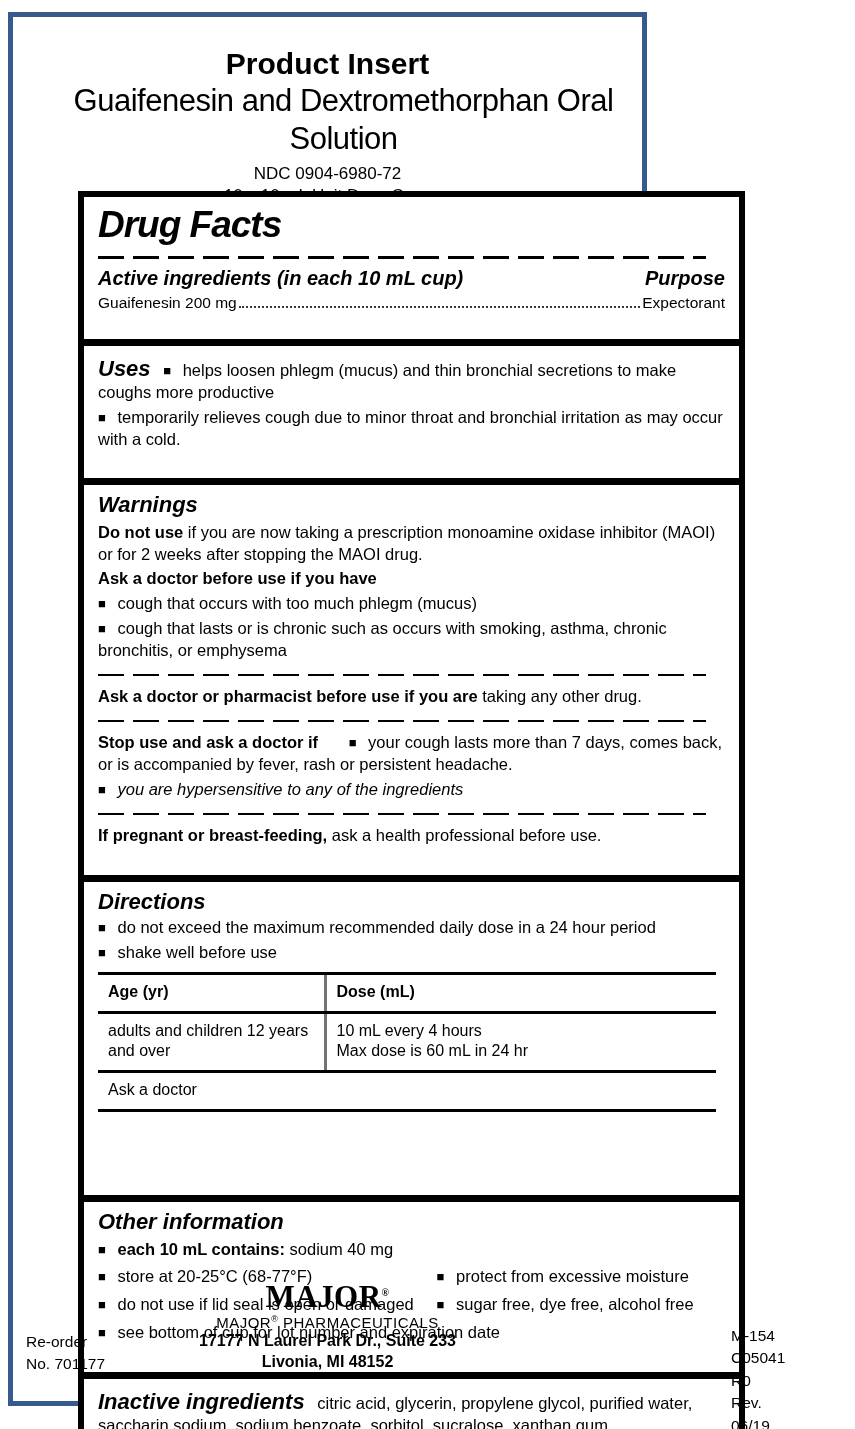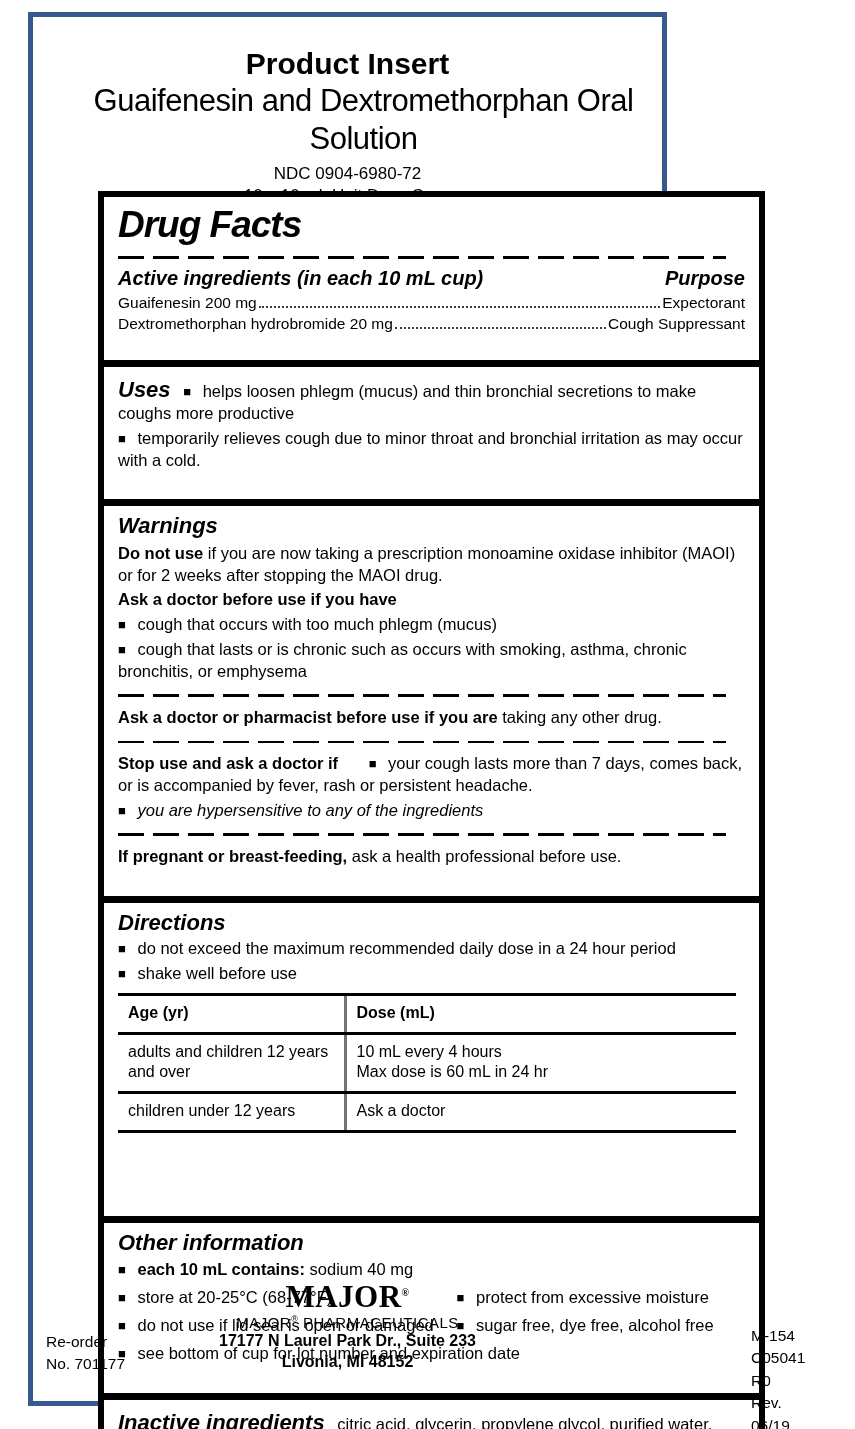--- a/index.html
+++ b/index.html
@@ -6,21 +6,21 @@
   html, body { background: #fff; }
   body {
     font-family: "Liberation Sans", "DejaVu Sans", sans-serif;
     color: #000;
     width: 855px;
     height: 1429px;
     position: relative;
   }
   .blue-frame {
     position: absolute;
-    left: 28px; top: 12px;
+    left: 8px; top: 12px;
     width: 639px; height: 1394px;
     border: 5px solid #36598e;
     background: #fff;
   }
   
   .header { text-align: center; padding-top: 30px; }
   .h-title { font-size: 30px; font-weight: bold; line-height: 1.15; }
   .h-sub   { font-size: 31px; font-weight: normal; line-height: 1.25; letter-spacing: -0.5px; padding-left: 32px; }
   .h-ndc   { font-size: 17px; margin-top: 4px; line-height: 1.3; }
   .h-pack  { font-size: 17px; line-height: 1.3; }
@@ -99,25 +99,20 @@
       <div class="df-title">Drug Facts</div>
       <div class="dash-rule"></div>
       <div class="ai-head">
         <span>Active ingredients (in each 10 mL cup)</span>
         <span>Purpose</span>
       </div>
       <div class="ai-row">
         <span>Guaifenesin 200 mg</span>
         <span class="leader"></span>
         <span>Expectorant</span>
-      </div>
-      <div class="ai-row">
-        <span>Dextromethorphan hydrobromide 20 mg</span>
-        <span class="leader"></span>
-        <span>Cough Suppressant</span>
       </div>
     </div>
 
     <div class="sect">
       <p class="body">
         <span class="sec-head inline">Uses</span>
         <span class="bullet">■</span>
         <span>helps loosen phlegm (mucus) and thin bronchial secretions to make coughs more productive</span>
       </p>
       <p class="body">
@@ -176,21 +171,20 @@
           <div class="dcell">Dose (mL)</div>
         </div>
         <div class="drow">
           <div class="dcell c1">adults and children 12 years and over</div>
           <div class="dcell">
             <div>10 mL every 4 hours</div>
             <div>Max dose is 60 mL in 24 hr</div>
           </div>
         </div>
         <div class="drow">
-          <div class="dcell c1">children under 12 years</div>
           <div class="dcell">
             <div>Ask a doctor</div>
           </div>
         </div>
       </div>
       <div class="spacer-60"></div>
     </div>
 
     <div class="sect">
       <div class="sec-head">Other information</div>

